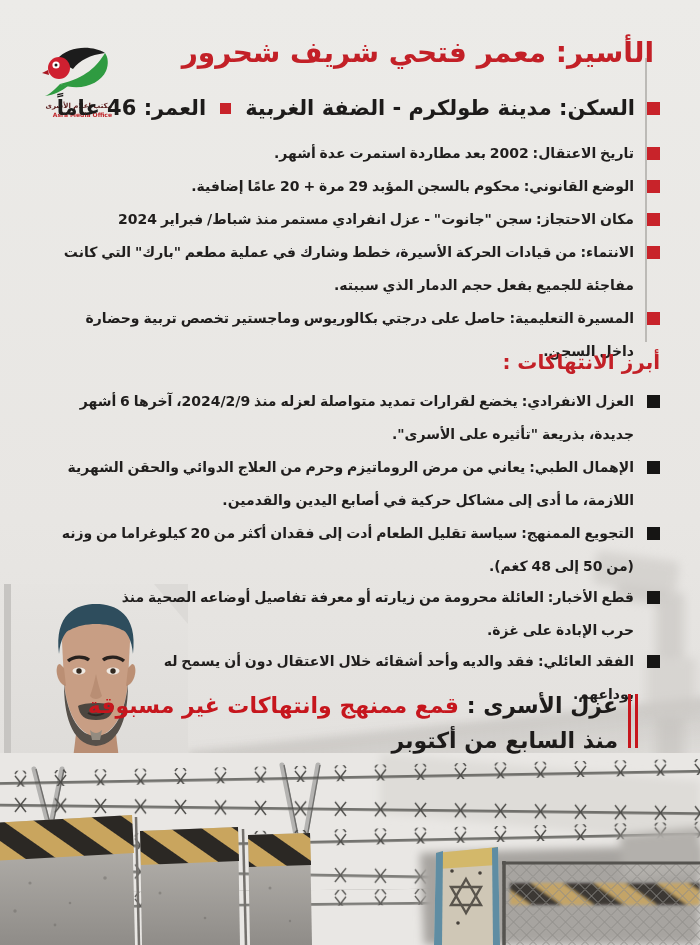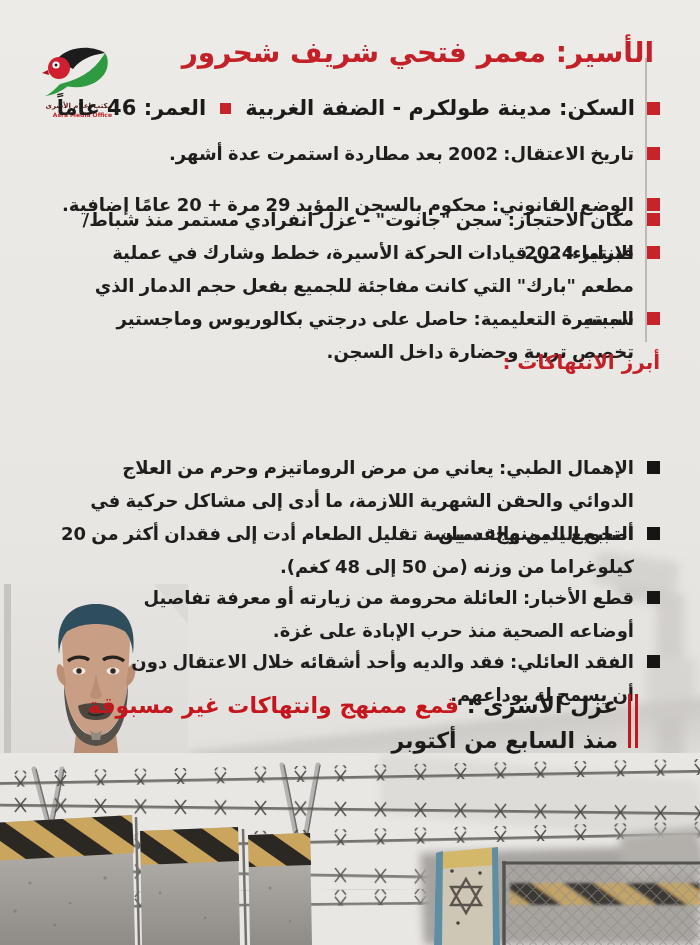--- a/index.html
+++ b/index.html
@@ -21,25 +21,25 @@
          color:#c32027;letter-spacing:-.5px;}
   .rail{position:absolute;right:53px;top:58px;width:2px;height:284px;background:#bcbab6;z-index:2;}
   
   .info{position:absolute;right:40px;top:96px;z-index:6;display:flex;align-items:center;
         font-size:21px;font-weight:bold;color:#1d1b1a;}
   .sq{display:inline-block;width:13px;height:13px;background:#c8232a;flex:0 0 auto;}
   .info .sq{margin-left:12px;}
   .info .mid{margin:0 14px 0 14px;width:11px;height:11px;}
   
   .item{position:absolute;right:40px;z-index:6;display:flex;align-items:flex-start;
-        width:600px;font-size:18px;font-weight:bold;color:#201e1d;line-height:33px;}
+        width:600px;font-size:14px;font-weight:bold;color:#201e1d;line-height:33px;}
   .item .sq{margin-left:13px;margin-top:10px;}
   .item .sq.black{background:#161514;}
   .item .txt{flex:1;text-align:right;word-spacing:-1px;}
-  .i0{top:137px}.i1{top:188px}.i2{top:203px}.i3{top:236px}.i4{top:302px}
+  .i0{top:137px}.i1{top:170px}.i2{top:203px}.i3{top:236px}.i4{top:302px}
   .v0{top:385px}.v1{top:451px}.v2{top:517px}.v3{top:581px}.v4{top:645px}
   .v3 .txt,.v4 .txt{max-width:520px;}
   
   .vhead{position:absolute;right:40px;top:350px;z-index:6;font-size:20px;font-weight:bold;
          color:#c32027;}
   
   .closing{position:absolute;right:62px;top:688px;z-index:6;display:flex;gap:10px;
            align-items:flex-start;}
   .cbars{display:flex;gap:4px;margin-top:6px;flex:0 0 auto;}
   .cbars span{display:block;width:3px;height:54px;background:#c6161d;}
@@ -104,20 +104,24 @@
     <span class="sq"></span>
     <span class="txt">الانتماء: من قيادات الحركة الأسيرة، خطط وشارك في عملية مطعم "بارك" التي كانت مفاجئة للجميع بفعل حجم الدمار الذي سببته.</span>
   </div>
   <div class="item i4">
     <span class="sq"></span>
     <span class="txt">المسيرة التعليمية: حاصل على درجتي بكالوريوس وماجستير تخصص تربية وحضارة داخل السجن.</span>
   </div>
 
   <div class="vhead">أبرز الانتهاكات :</div>
 
+  <div class="item v0">
+    <span class="sq black"></span>
+    <span class="txt">العزل الانفرادي: يخضع لقرارات تمديد متواصلة لعزله منذ 2024/2/9، آخرها 6 أشهر جديدة، بذريعة "تأثيره على الأسرى".</span>
+  </div>
   <div class="item v1">
     <span class="sq black"></span>
     <span class="txt">الإهمال الطبي: يعاني من مرض الروماتيزم وحرم من العلاج الدوائي والحقن الشهرية اللازمة، ما أدى إلى مشاكل حركية في أصابع اليدين والقدمين.</span>
   </div>
   <div class="item v2">
     <span class="sq black"></span>
     <span class="txt">التجويع الممنهج: سياسة تقليل الطعام أدت إلى فقدان أكثر من 20 كيلوغراما من وزنه (من 50 إلى 48 كغم).</span>
   </div>
   <div class="item v3">
     <span class="sq black"></span>

